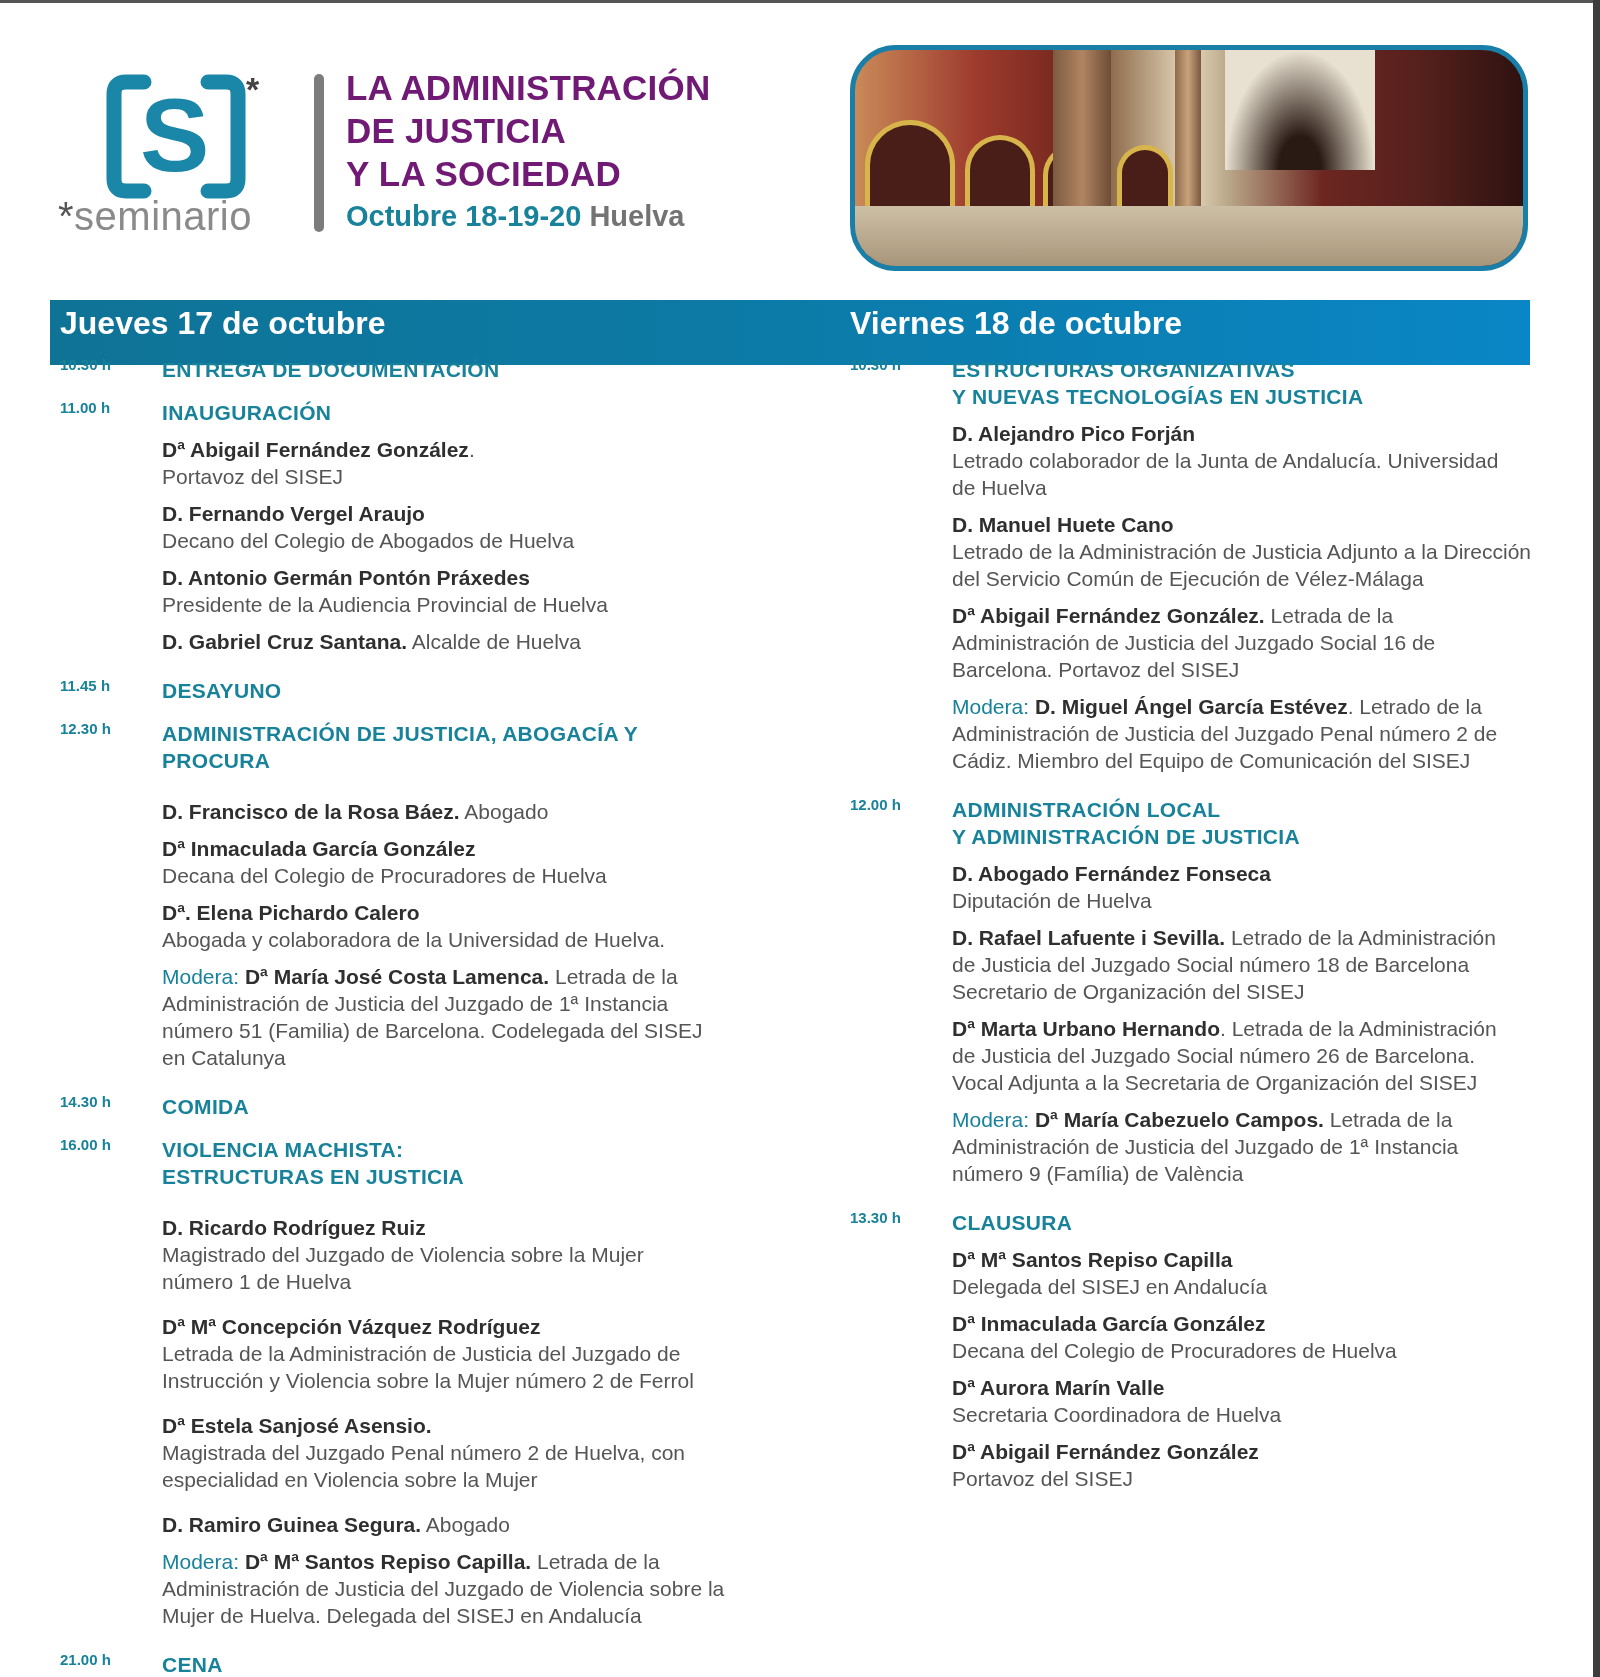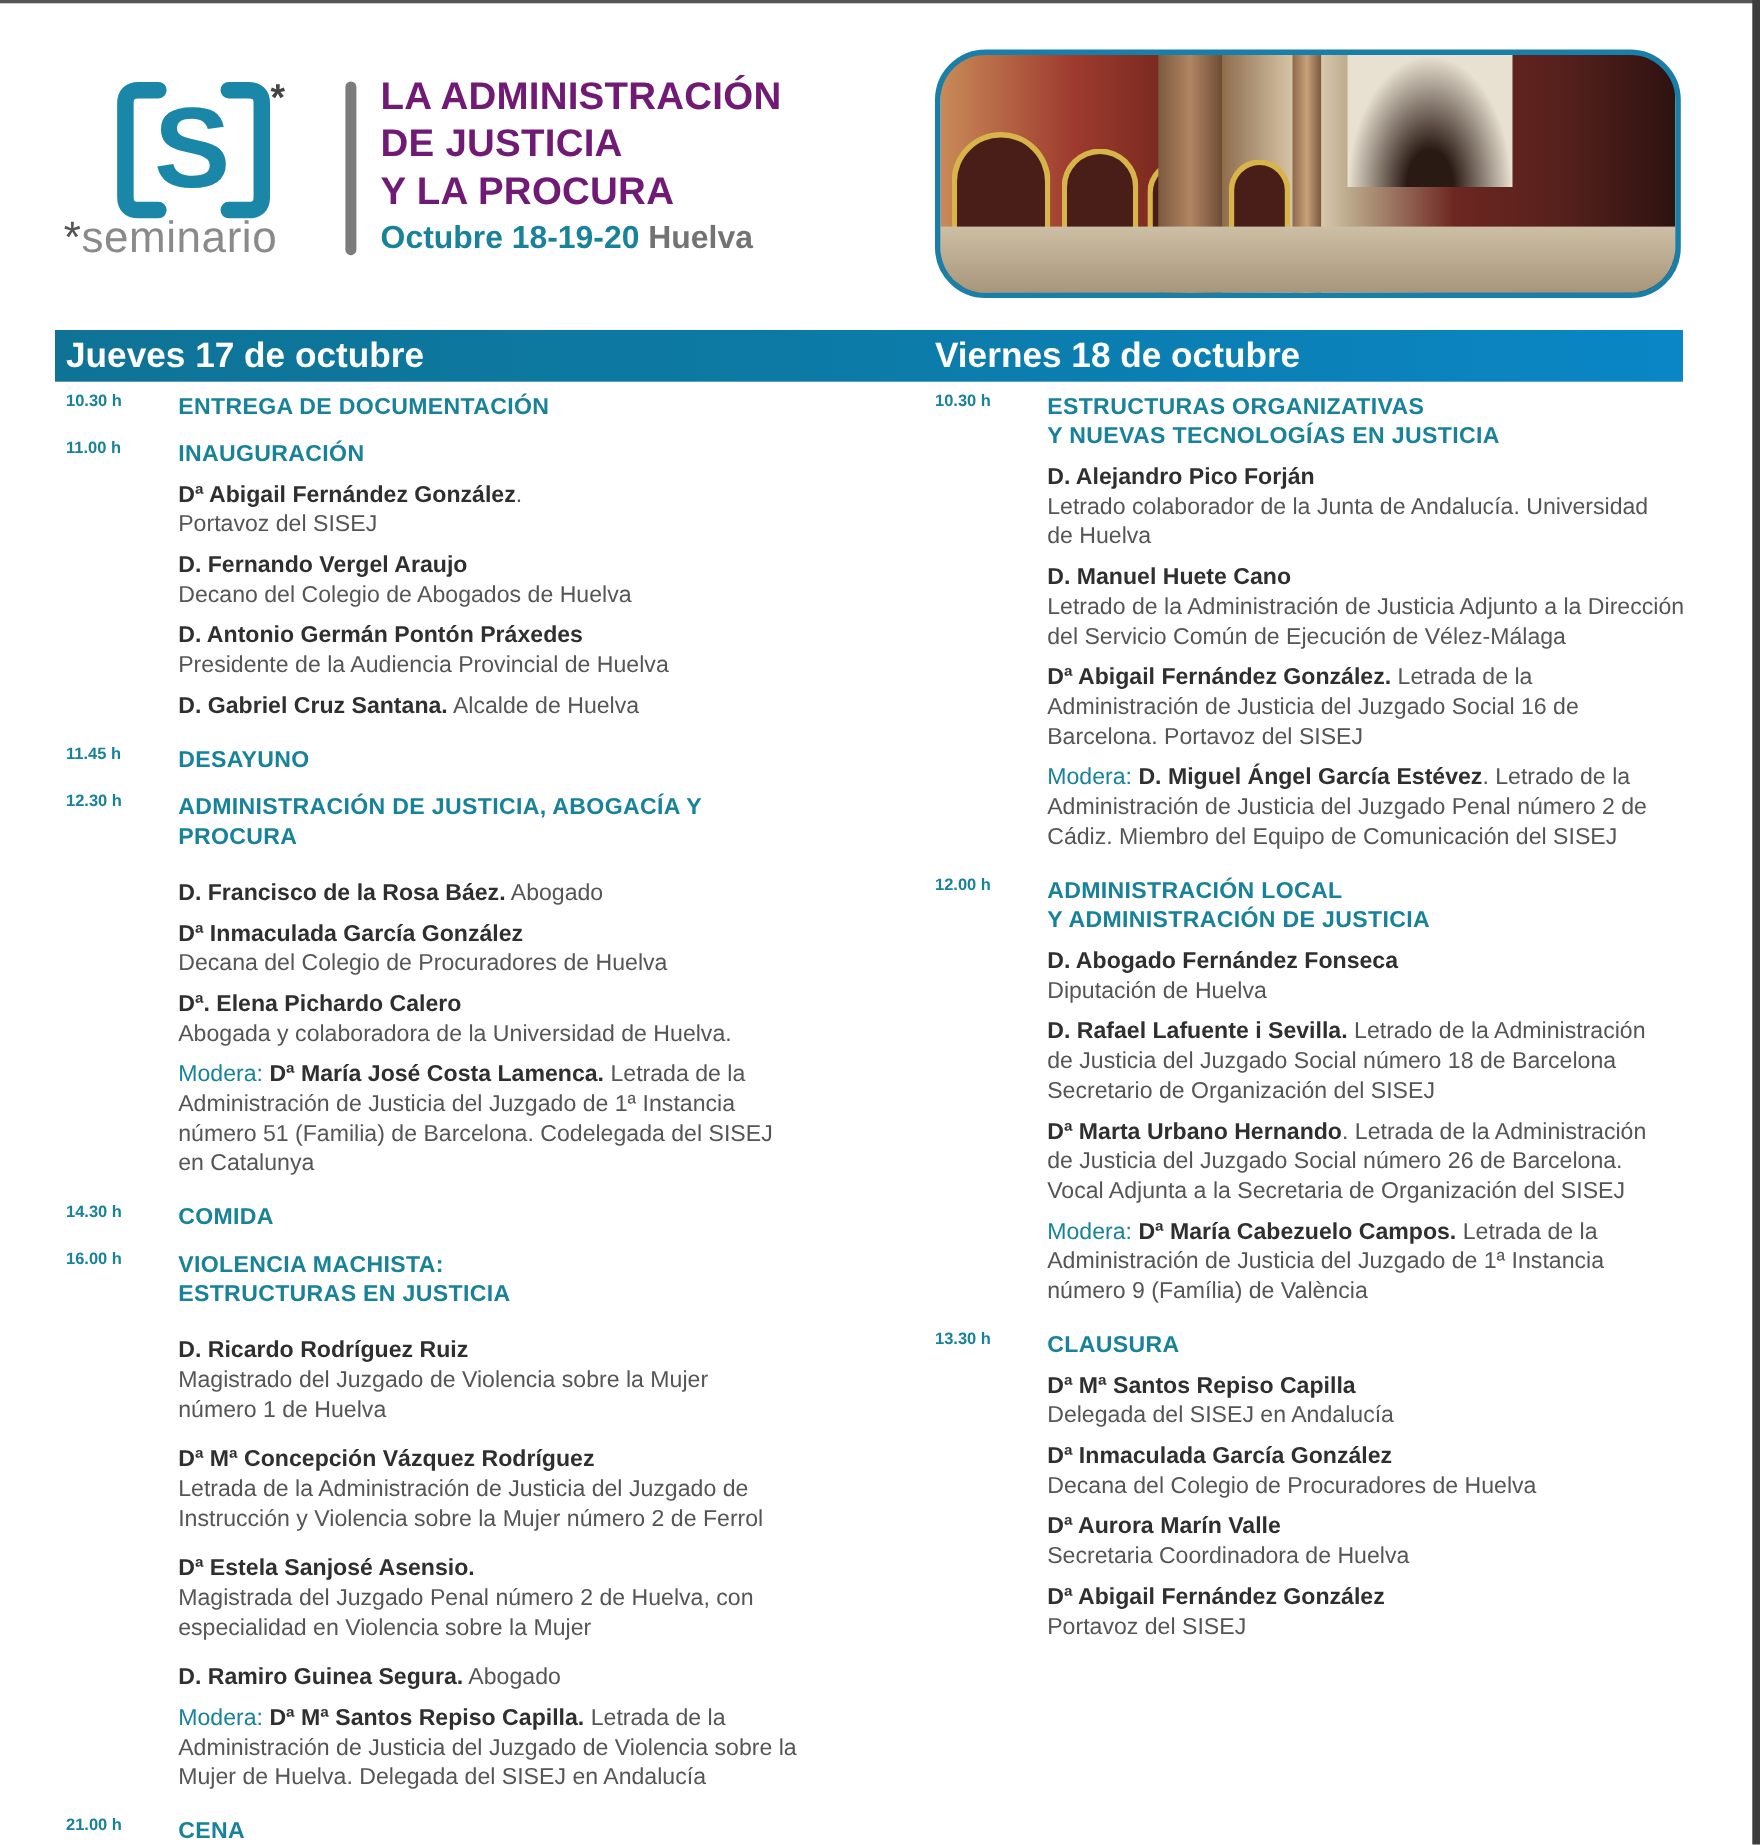--- a/index.html
+++ b/index.html
@@ -30,21 +30,21 @@
     border: 5px solid #1a7fa8; border-radius: 46px; overflow: hidden;
     background: linear-gradient(90deg, #c98a58 0%, #9e3b2e 18%, #7a2a20 30%, #d8c3a0 34%, #8c6a4a 38%, #e6d8bc 50%, #b9a688 56%, #6d2621 70%, #55201c 85%, #2e1210 100%);
   }
   .photo .arch { position: absolute; border: 5px solid #d8b54a; border-bottom: none; border-radius: 60px 60px 0 0; background: #4a1e18; }
   .photo .col { position: absolute; background: #a97a55; }
   .photo .floor { position: absolute; left: 0; bottom: 0; width: 100%; height: 60px; background: linear-gradient(180deg,#cdbfa5,#a8967a); }
   .photo .vault { position: absolute; left: 370px; top: 0; width: 150px; height: 120px; background: radial-gradient(ellipse at 50% 100%, #2a1a14 20%, #e8e0d0 70%); }
 
   
   .daybar {
-    position: absolute; left: 50px; top: 300px; width: 1480px; height: 47px;
+    position: absolute; left: 50px; top: 300px; width: 1480px; height: 65px;
     background: linear-gradient(90deg, #0f7396 0%, #0c7aa5 45%, #0a86c6 100%);
   }
   .day-title { position: absolute; top: 5px; font-size: 32px; font-weight: bold; color: #ffffff; }
   .day-left { left: 10px; }
   .day-right { left: 800px; }
 
   
   .col-wrap { position: absolute; top: 356px; }
   .col-left { left: 60px; width: 700px; }
   .col-right { left: 850px; width: 700px; }
@@ -77,21 +77,21 @@
   <div class="logo-word">
     <span class="ast">*</span><span>seminario</span>
   </div>
 </div>
 
 <div class="vbar"></div>
 
 <div class="title">
   <div class="title-line">LA ADMINISTRACIÓN</div>
   <div class="title-line">DE JUSTICIA</div>
-  <div class="title-line">Y LA PROCURA</div>
+  <div class="title-line">Y LA SOCIEDAD</div>
   <div class="title-sub">
     <span class="teal">Octubre 18-19-20</span>
     <span class="dark">Huelva</span>
   </div>
 </div>
 
 <div class="photo">
   <div class="arch" style="left:10px;top:70px;width:90px;height:140px;"></div>
   <div class="arch" style="left:110px;top:85px;width:70px;height:120px;"></div>
   <div class="arch" style="left:188px;top:95px;width:60px;height:105px;"></div>

